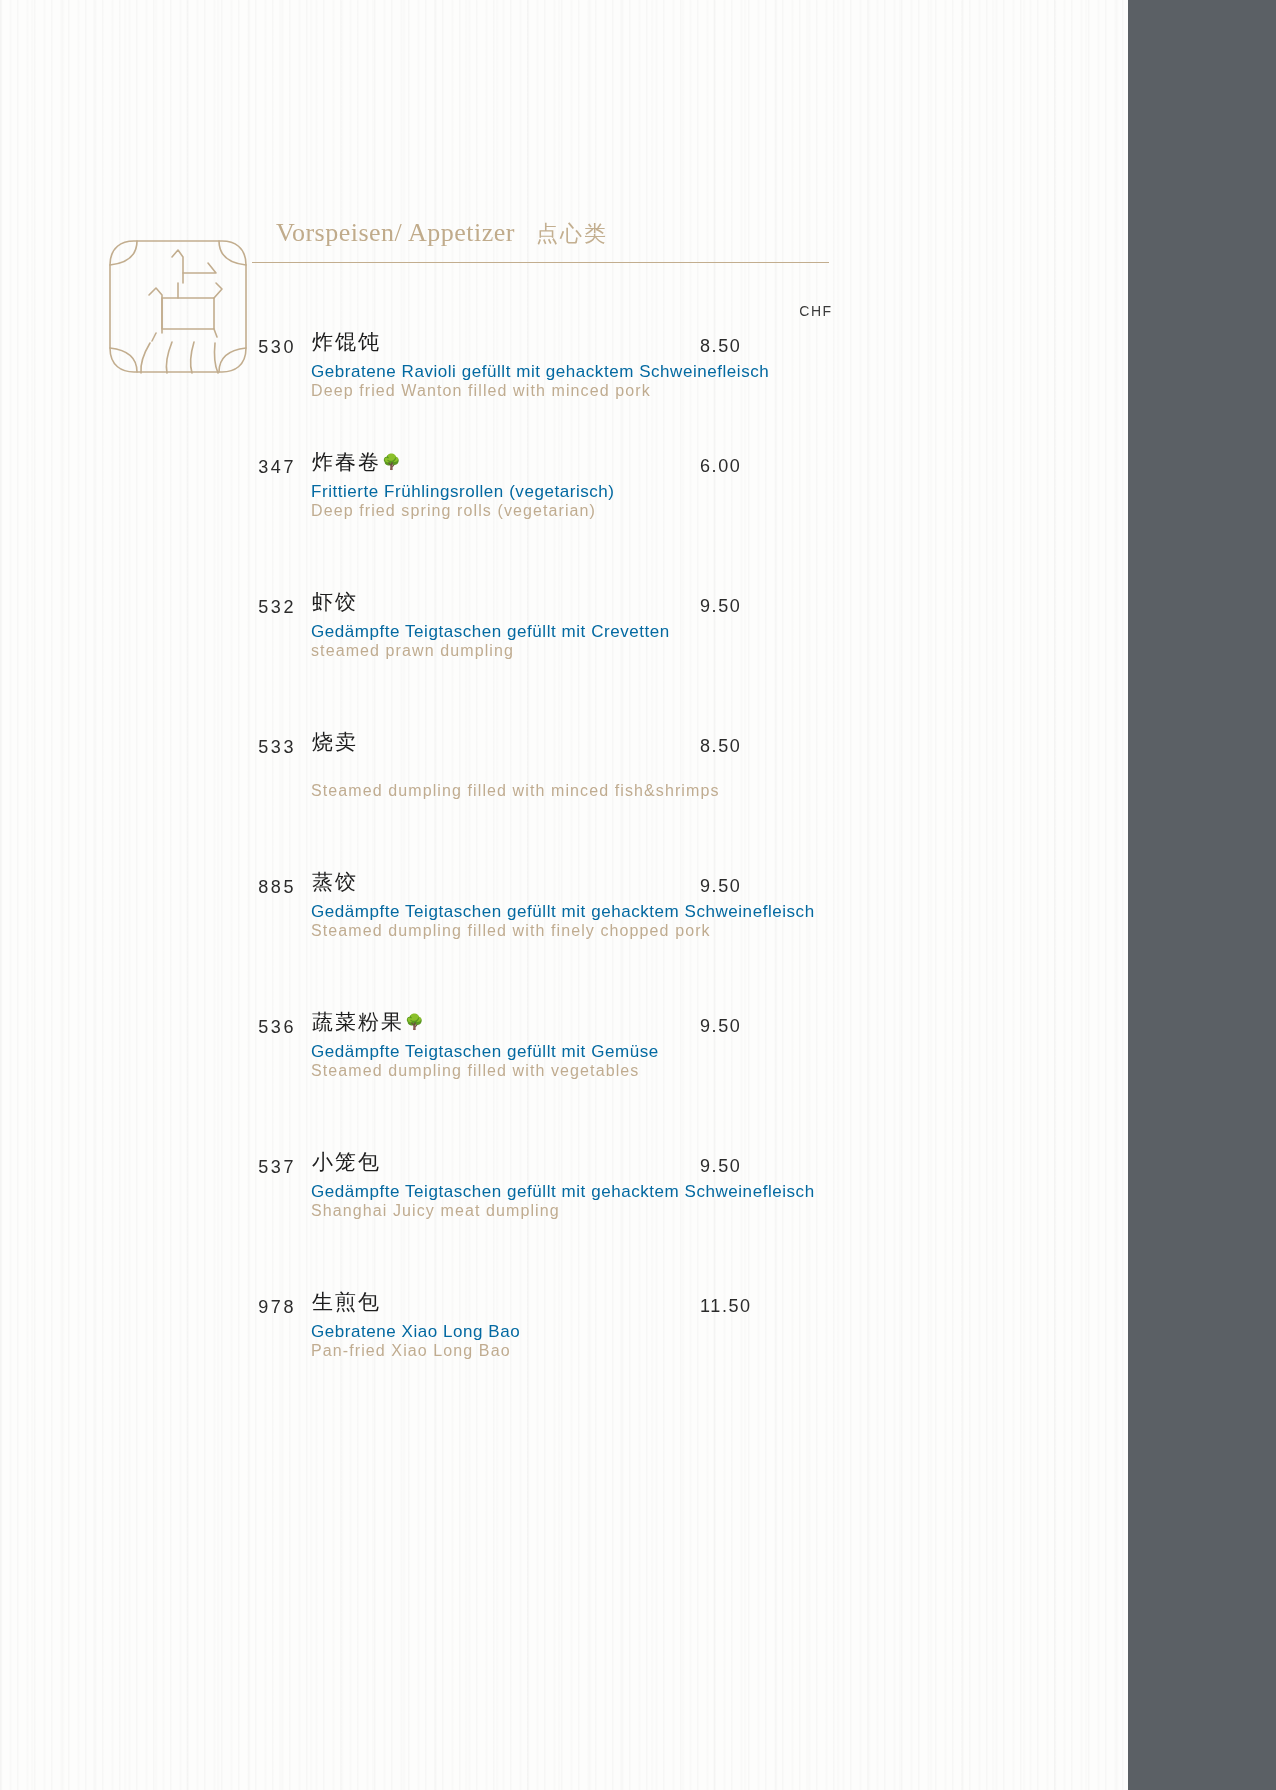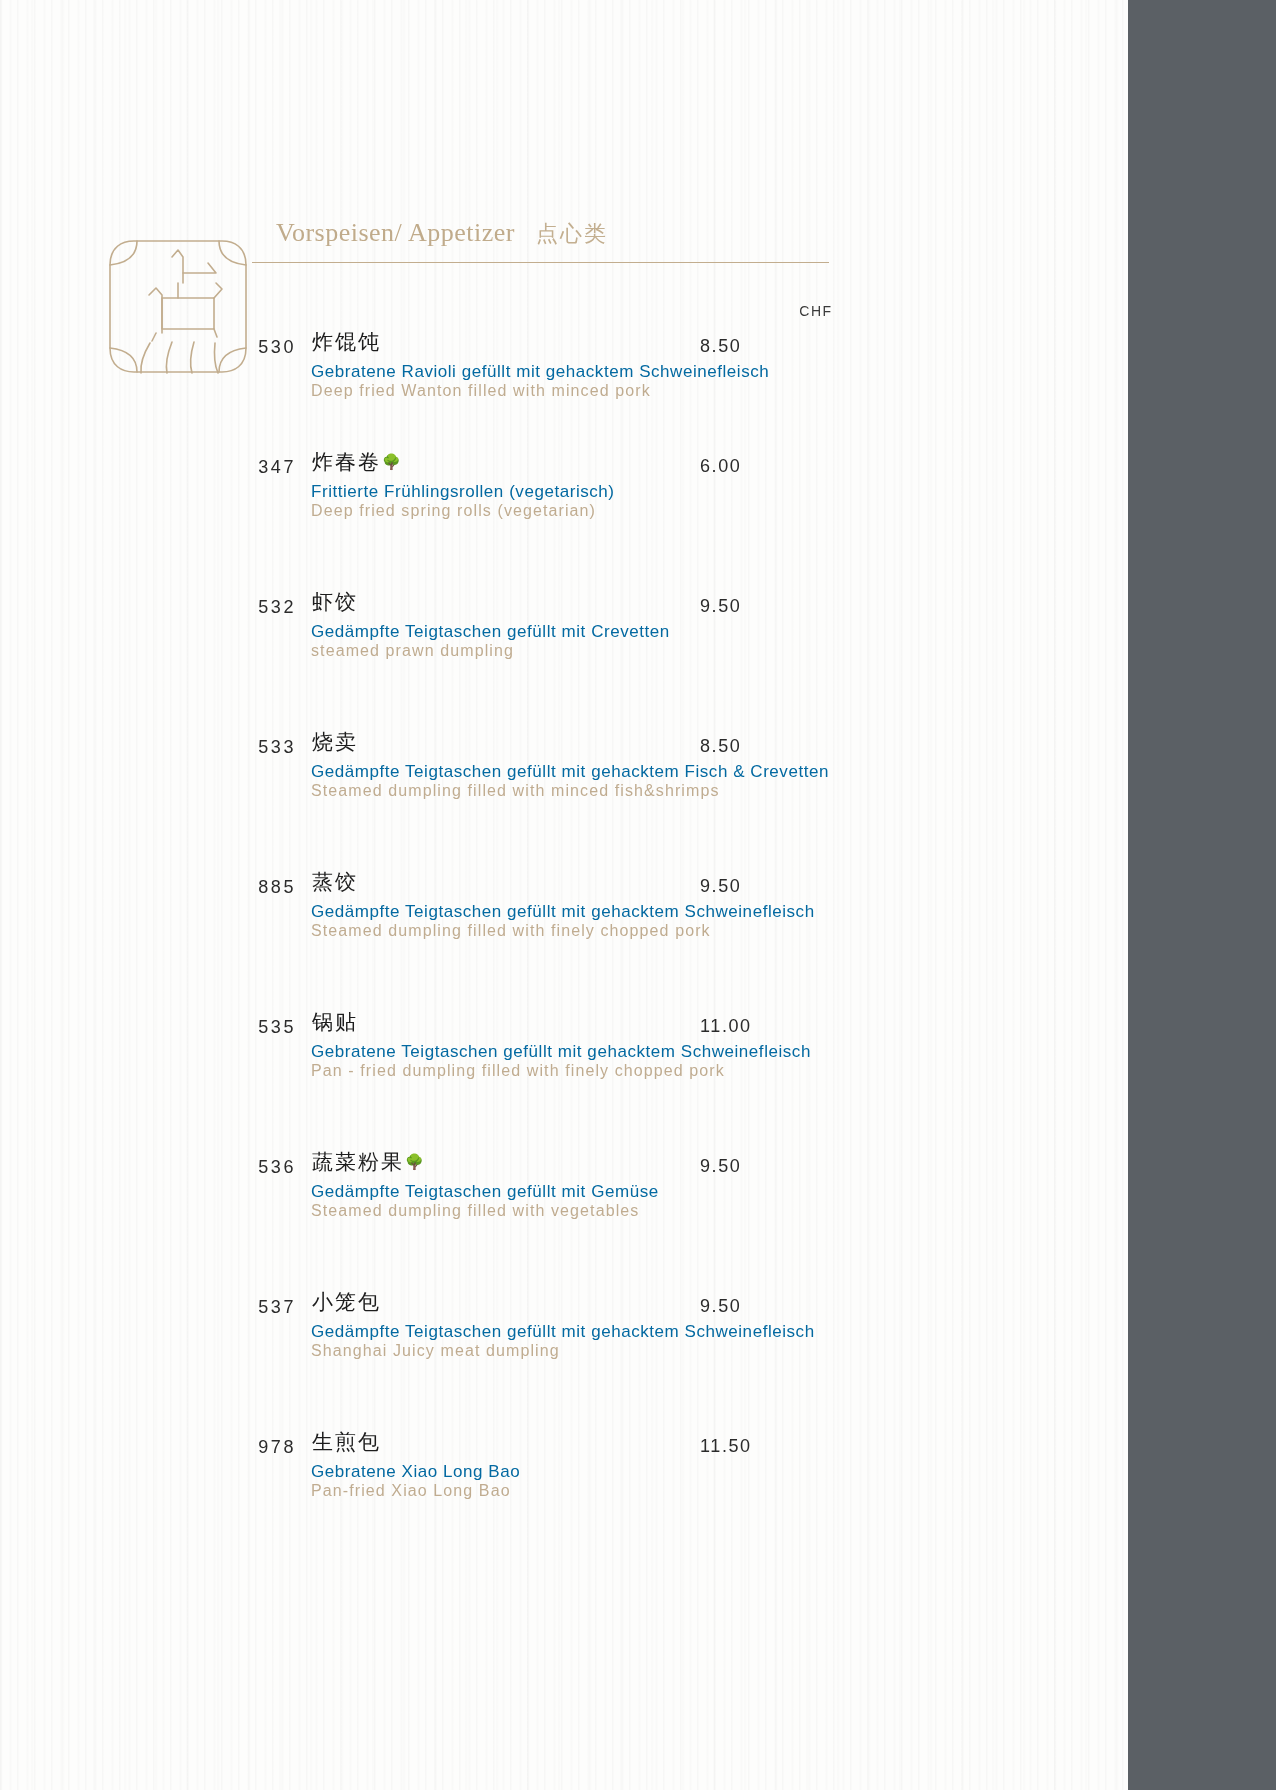--- a/index.html
+++ b/index.html
@@ -274,38 +274,30 @@
           <div class="item-code">532</div>
           <div class="item-zh"><span>虾饺</span></div>
           <div class="item-price">9.50</div>
           <div class="item-de">Gedämpfte Teigtaschen gefüllt mit Crevetten</div>
           <div class="item-en">steamed prawn dumpling</div>
         </div>
         <div class="menu-item">
           <div class="item-code">533</div>
           <div class="item-zh"><span>烧卖</span></div>
           <div class="item-price">8.50</div>
-          <div class="item-de">Gedämpfte Teigtaschen gefüllt mit gehacktem Fisch &amp; Crevetten</div>
           <div class="item-en">Steamed dumpling filled with minced fish&amp;shrimps</div>
         </div>
         <div class="menu-item">
           <div class="item-code">885</div>
           <div class="item-zh"><span>蒸饺</span></div>
           <div class="item-price">9.50</div>
           <div class="item-de">Gedämpfte Teigtaschen gefüllt mit gehacktem Schweinefleisch</div>
           <div class="item-en">Steamed dumpling filled with finely chopped pork</div>
         </div>
         <div class="menu-item">
-          <div class="item-code">535</div>
-          <div class="item-zh"><span>锅贴</span></div>
-          <div class="item-price">11.00</div>
-          <div class="item-de">Gebratene Teigtaschen gefüllt mit gehacktem Schweinefleisch</div>
-          <div class="item-en">Pan - fried dumpling filled with finely chopped pork</div>
-        </div>
-        <div class="menu-item">
           <div class="item-code">536</div>
           <div class="item-zh"><span>蔬菜粉果</span><span class="veg-icon">🌳</span></div>
           <div class="item-price">9.50</div>
           <div class="item-de">Gedämpfte Teigtaschen gefüllt mit Gemüse</div>
           <div class="item-en">Steamed dumpling filled with vegetables</div>
         </div>
         <div class="menu-item">
           <div class="item-code">537</div>
           <div class="item-zh"><span>小笼包</span></div>
           <div class="item-price">9.50</div>

